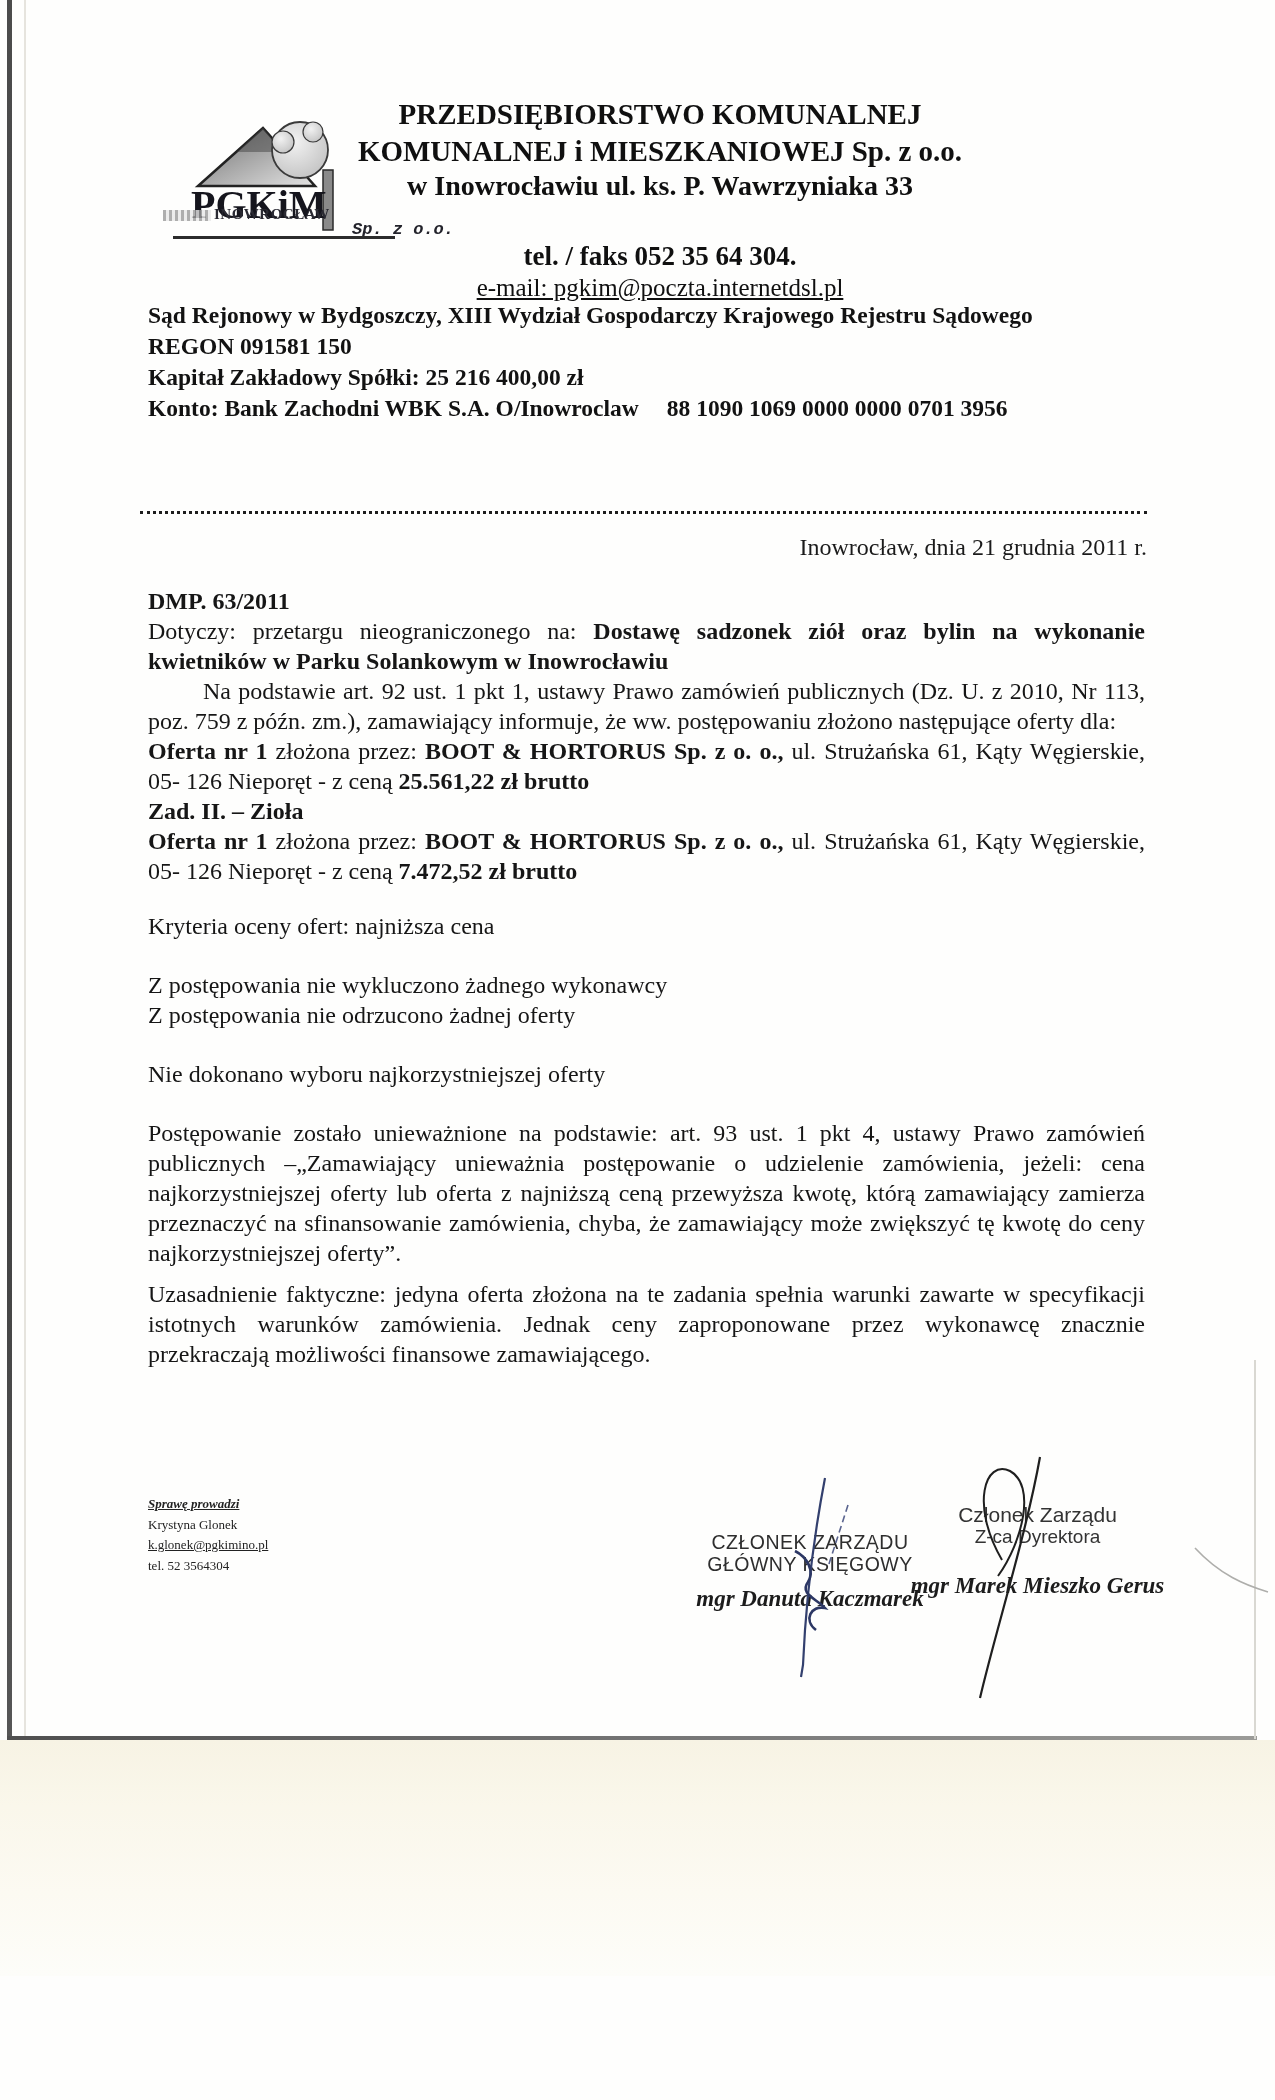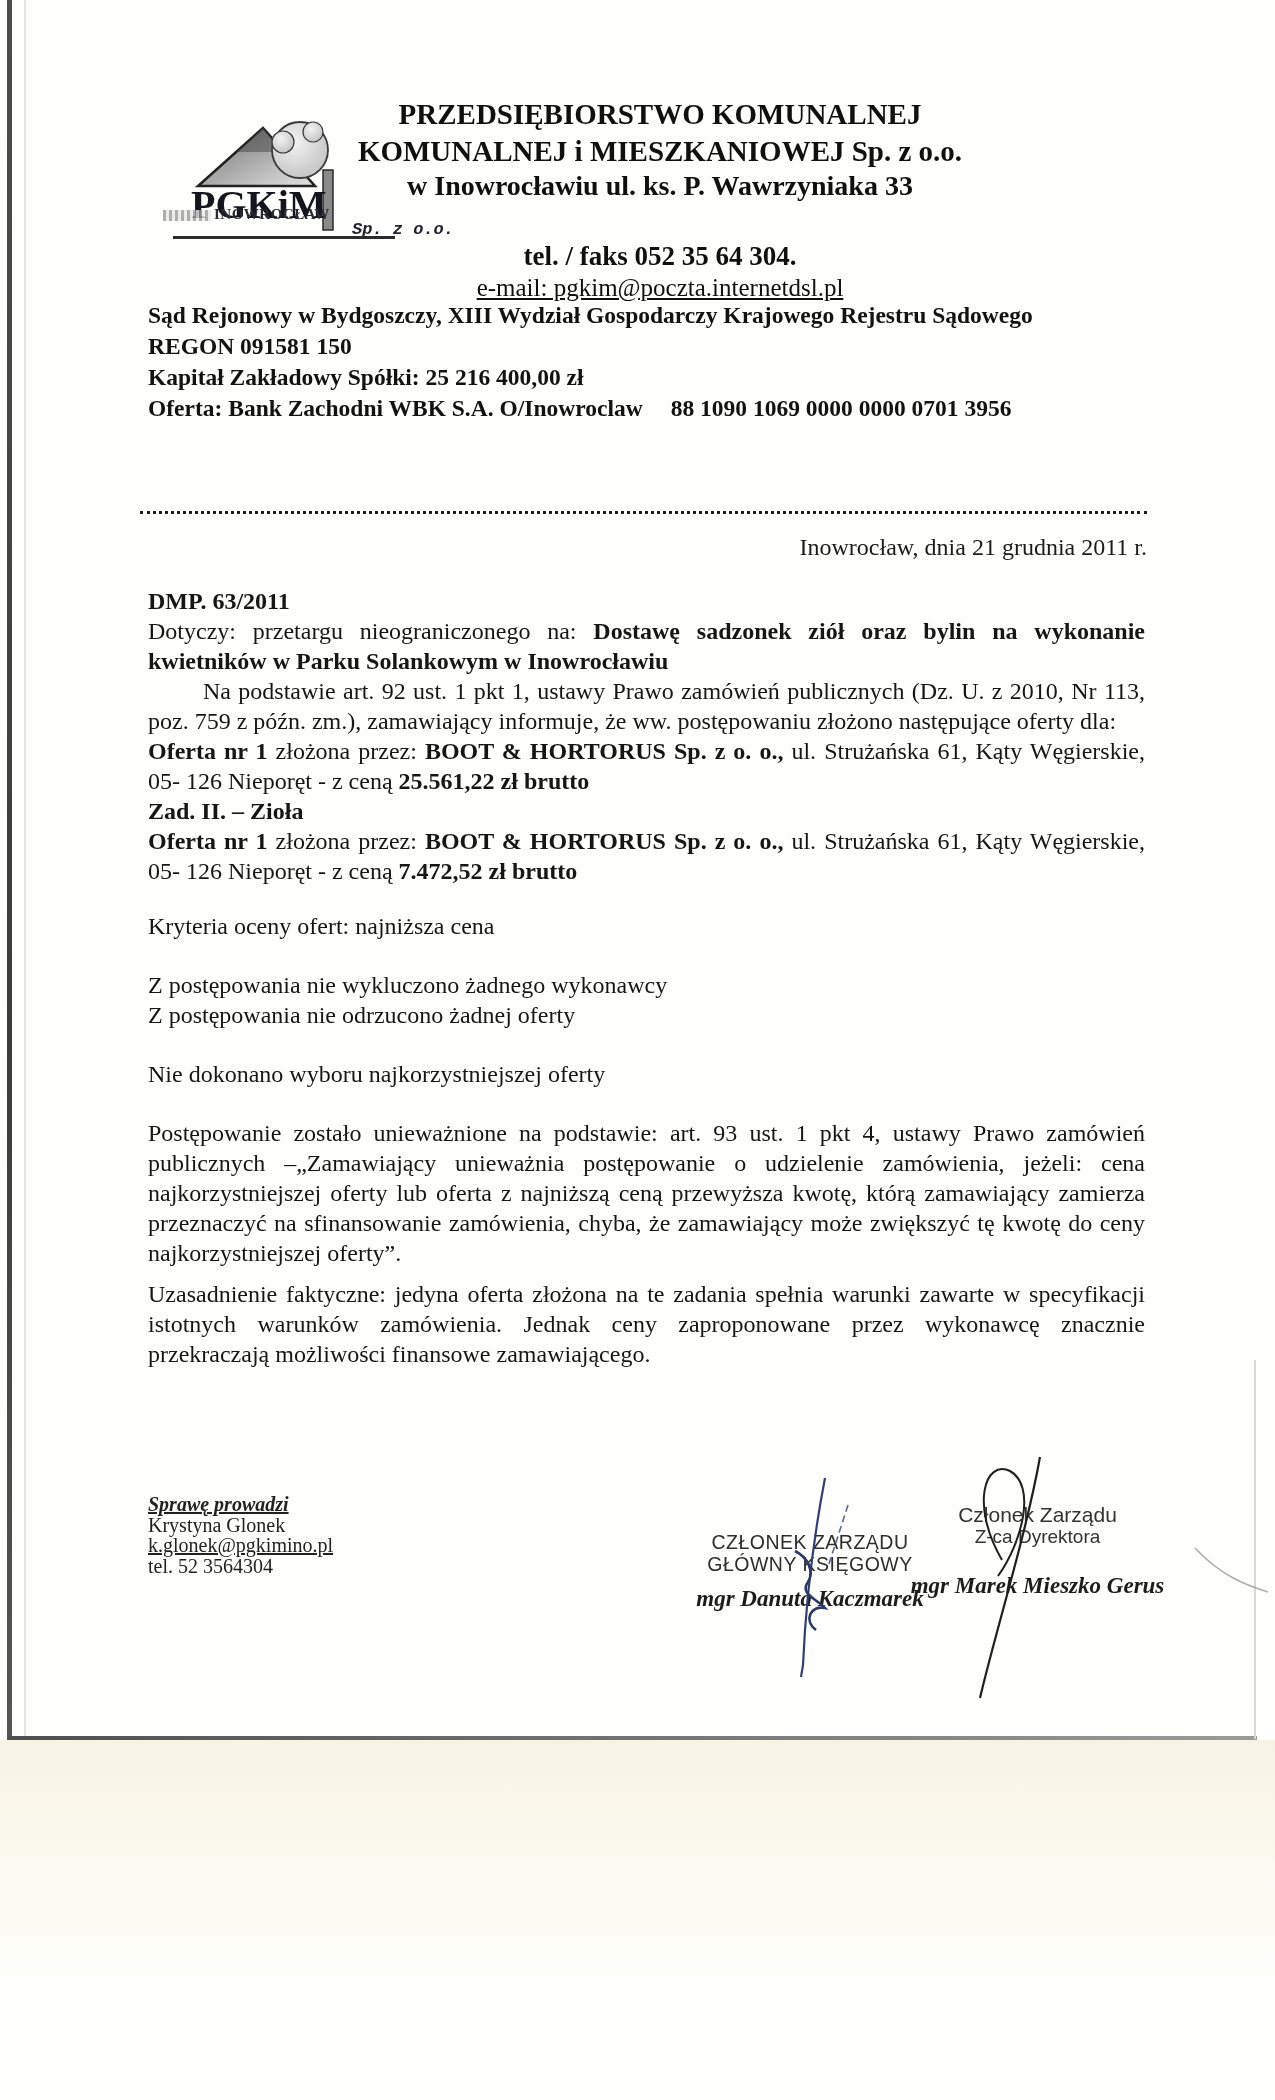--- a/index.html
+++ b/index.html
@@ -48,21 +48,21 @@
     text-align:justify;color:#161616;}
   .content p{margin:0;}
   .ref{font-weight:bold;}
   .indent{text-indent:55px;}
   .task-title{font-weight:bold;}
   .sp-above-sm{margin-top:25px !important;}
   .sp-above{margin-top:29px !important;}
   .sp-above-xs{margin-top:11px !important;}
 
   
-  .handler{position:absolute;left:148px;top:1494px;font-size:20px;line-height:20.5px;color:#222;}
+  .handler{position:absolute;left:148px;top:1494px;font-size:13px;line-height:20.5px;color:#222;}
   .handler-label{font-weight:bold;font-style:italic;text-decoration:underline;}
   .handler-email{text-decoration:underline;}
   .stamp1{position:absolute;left:700px;top:1531px;width:220px;text-align:center;
     font-family:"Liberation Sans", sans-serif;font-size:19.5px;line-height:22px;
     letter-spacing:0.5px;color:#2e2e2e;}
   .stamp1-name{position:absolute;left:695px;top:1586px;width:230px;text-align:center;
     font-style:italic;font-weight:600;font-size:23px;color:#1c1c1c;}
   .stamp2{position:absolute;left:930px;top:1503px;width:215px;text-align:center;
     font-family:"Liberation Sans", sans-serif;color:#333;}
   .stamp2 .s2l1{font-size:21px;line-height:23px;}
@@ -112,21 +112,21 @@
     <div class="lh2">KOMUNALNEJ i MIESZKANIOWEJ Sp. z o.o.</div>
     <div class="lh3">w Inowrocławiu ul. ks. P. Wawrzyniaka 33</div>
     <div class="lh4">tel. / faks 052 35 64 304.</div>
     <div class="lh-email">e-mail: pgkim@poczta.internetdsl.pl</div>
   </div>
 
   <div class="registry">
     <div>Sąd Rejonowy w Bydgoszczy, XIII Wydział Gospodarczy Krajowego Rejestru Sądowego</div>
     <div>REGON 091581 150</div>
     <div>Kapitał Zakładowy Spółki: 25 216 400,00 zł</div>
-    <div><span>Oferta: Bank Zachodni WBK S.A. O/Inowroclaw</span><span class="acct-num">88 1090 1069 0000 0000 0701 3956</span></div>
+    <div><span>Konto: Bank Zachodni WBK S.A. O/Inowroclaw</span><span class="acct-num">88 1090 1069 0000 0000 0701 3956</span></div>
   </div>
 
   <div class="dotted-rule"></div>
   <div class="date-line">Inowrocław, dnia 21 grudnia 2011 r.</div>
 
   <div class="content">
     <div class="ref">DMP. 63/2011</div>
     <p><span>Dotyczy: przetargu nieograniczonego na: </span><b>Dostawę sadzonek ziół oraz bylin na wykonanie kwietników w Parku Solankowym w Inowrocławiu</b></p>
     <p class="indent">Na podstawie art. 92 ust. 1 pkt 1, ustawy Prawo zamówień publicznych (Dz. U. z 2010, Nr 113, poz. 759 z późn. zm.), zamawiający informuje, że ww. postępowaniu złożono następujące oferty dla:</p>
     <p><b>Oferta nr 1</b><span> złożona przez: </span><b>BOOT &amp; HORTORUS Sp. z o. o.,</b><span> ul. Strużańska 61, Kąty Węgierskie, 05- 126 Nieporęt - z ceną </span><b>25.561,22 zł brutto</b></p>

